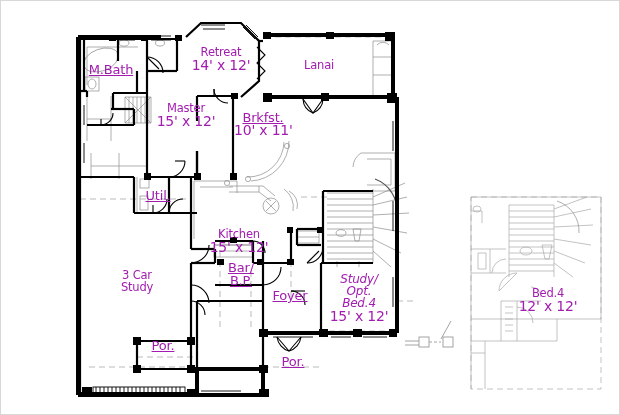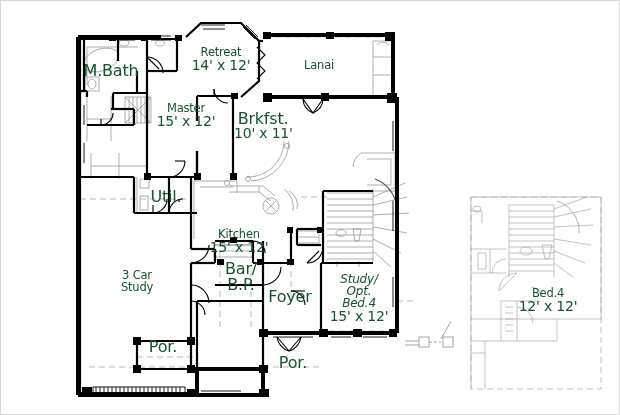--- a/index.html
+++ b/index.html
@@ -15,27 +15,27 @@
     box-sizing:border-box;
     border:1px solid #d8d8d8;
   }
   svg#plan{position:absolute;left:0;top:0;width:620px;height:415px;display:block;}
 
   
   .room-label{
     position:absolute;
     text-align:center;
     line-height:1.02;
-    color:#14532d;
+    color:#a21caf;
     white-space:nowrap;
     pointer-events:none;
   }
   .room-label .rname{display:block;font-size:11.5px;font-weight:400;letter-spacing:-0.2px;}
   .room-label .rdim{display:block;font-size:14px;font-weight:400;letter-spacing:-0.2px;margin-top:-1px;}
-  .room-label.small .rname{font-size:16px;}
+  .room-label.small .rname{font-size:13px;text-decoration:underline;}
   .room-label.multi .rname{font-size:12px;font-style:italic;}
 </style>
 </head>
 <body>
 
 <div id="plan-wrap">
 
   <svg id="plan" viewBox="0 0 620 415" shape-rendering="geometricPrecision">
 
     <g fill="none" stroke="#8c8c8c" stroke-width="0.7">
@@ -406,21 +406,21 @@
     <span class="rname">Master</span>
     <span class="rdim">15' x 12'</span>
   </div>
 
   <div class="room-label small" style="left:233px;top:110px;width:58px;">
     <span class="rname">Brkfst.</span>
     <span class="rdim">10' x 11'</span>
   </div>
 
 
-  <div class="room-label small" style="left:135px;top:188px;width:36px;padding-left:12px;">
+  <div class="room-label small" style="left:127px;top:188px;width:36px;padding-left:12px;">
     <span class="rname">Util.</span>
   </div>
 
   <div class="room-label" style="left:205px;top:208px;width:66px;margin-top:20px;">
     <span class="rname">Kitchen</span>
     <span class="rdim">15' x 12'</span>
   </div>
 
   <div class="room-label" style="left:101px;top:269px;width:70px;">
     <span class="rname">3 Car</span>

